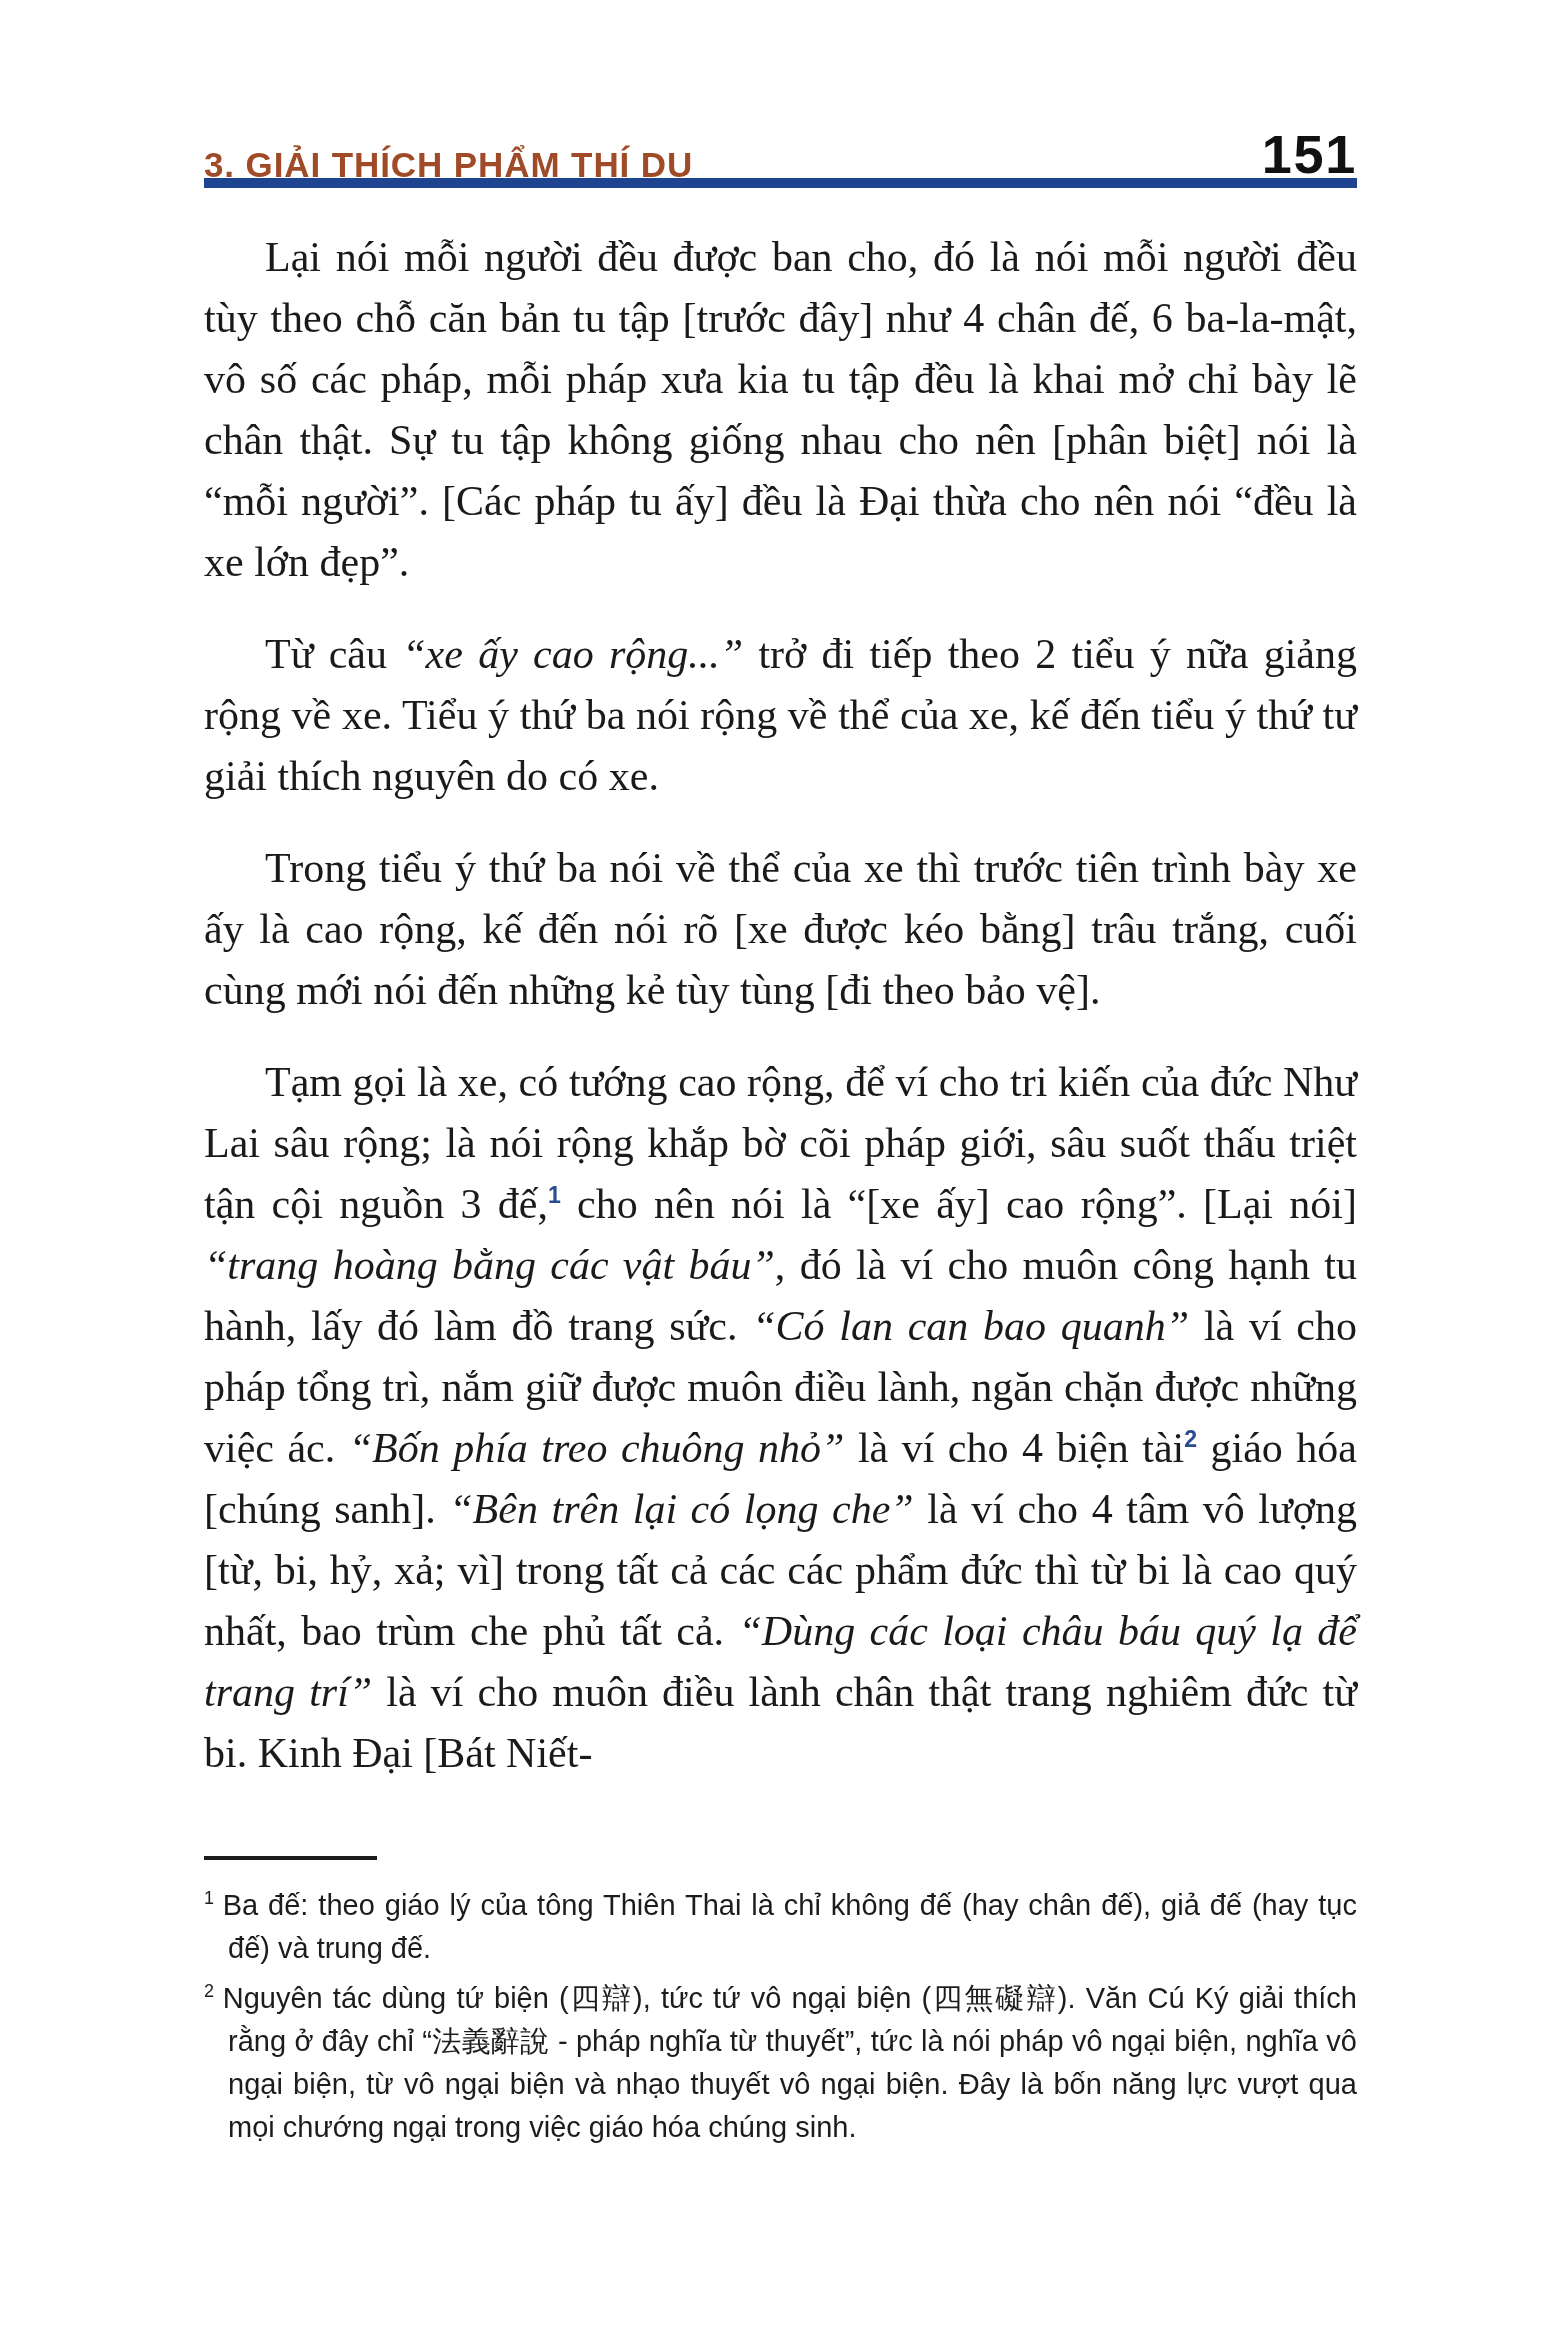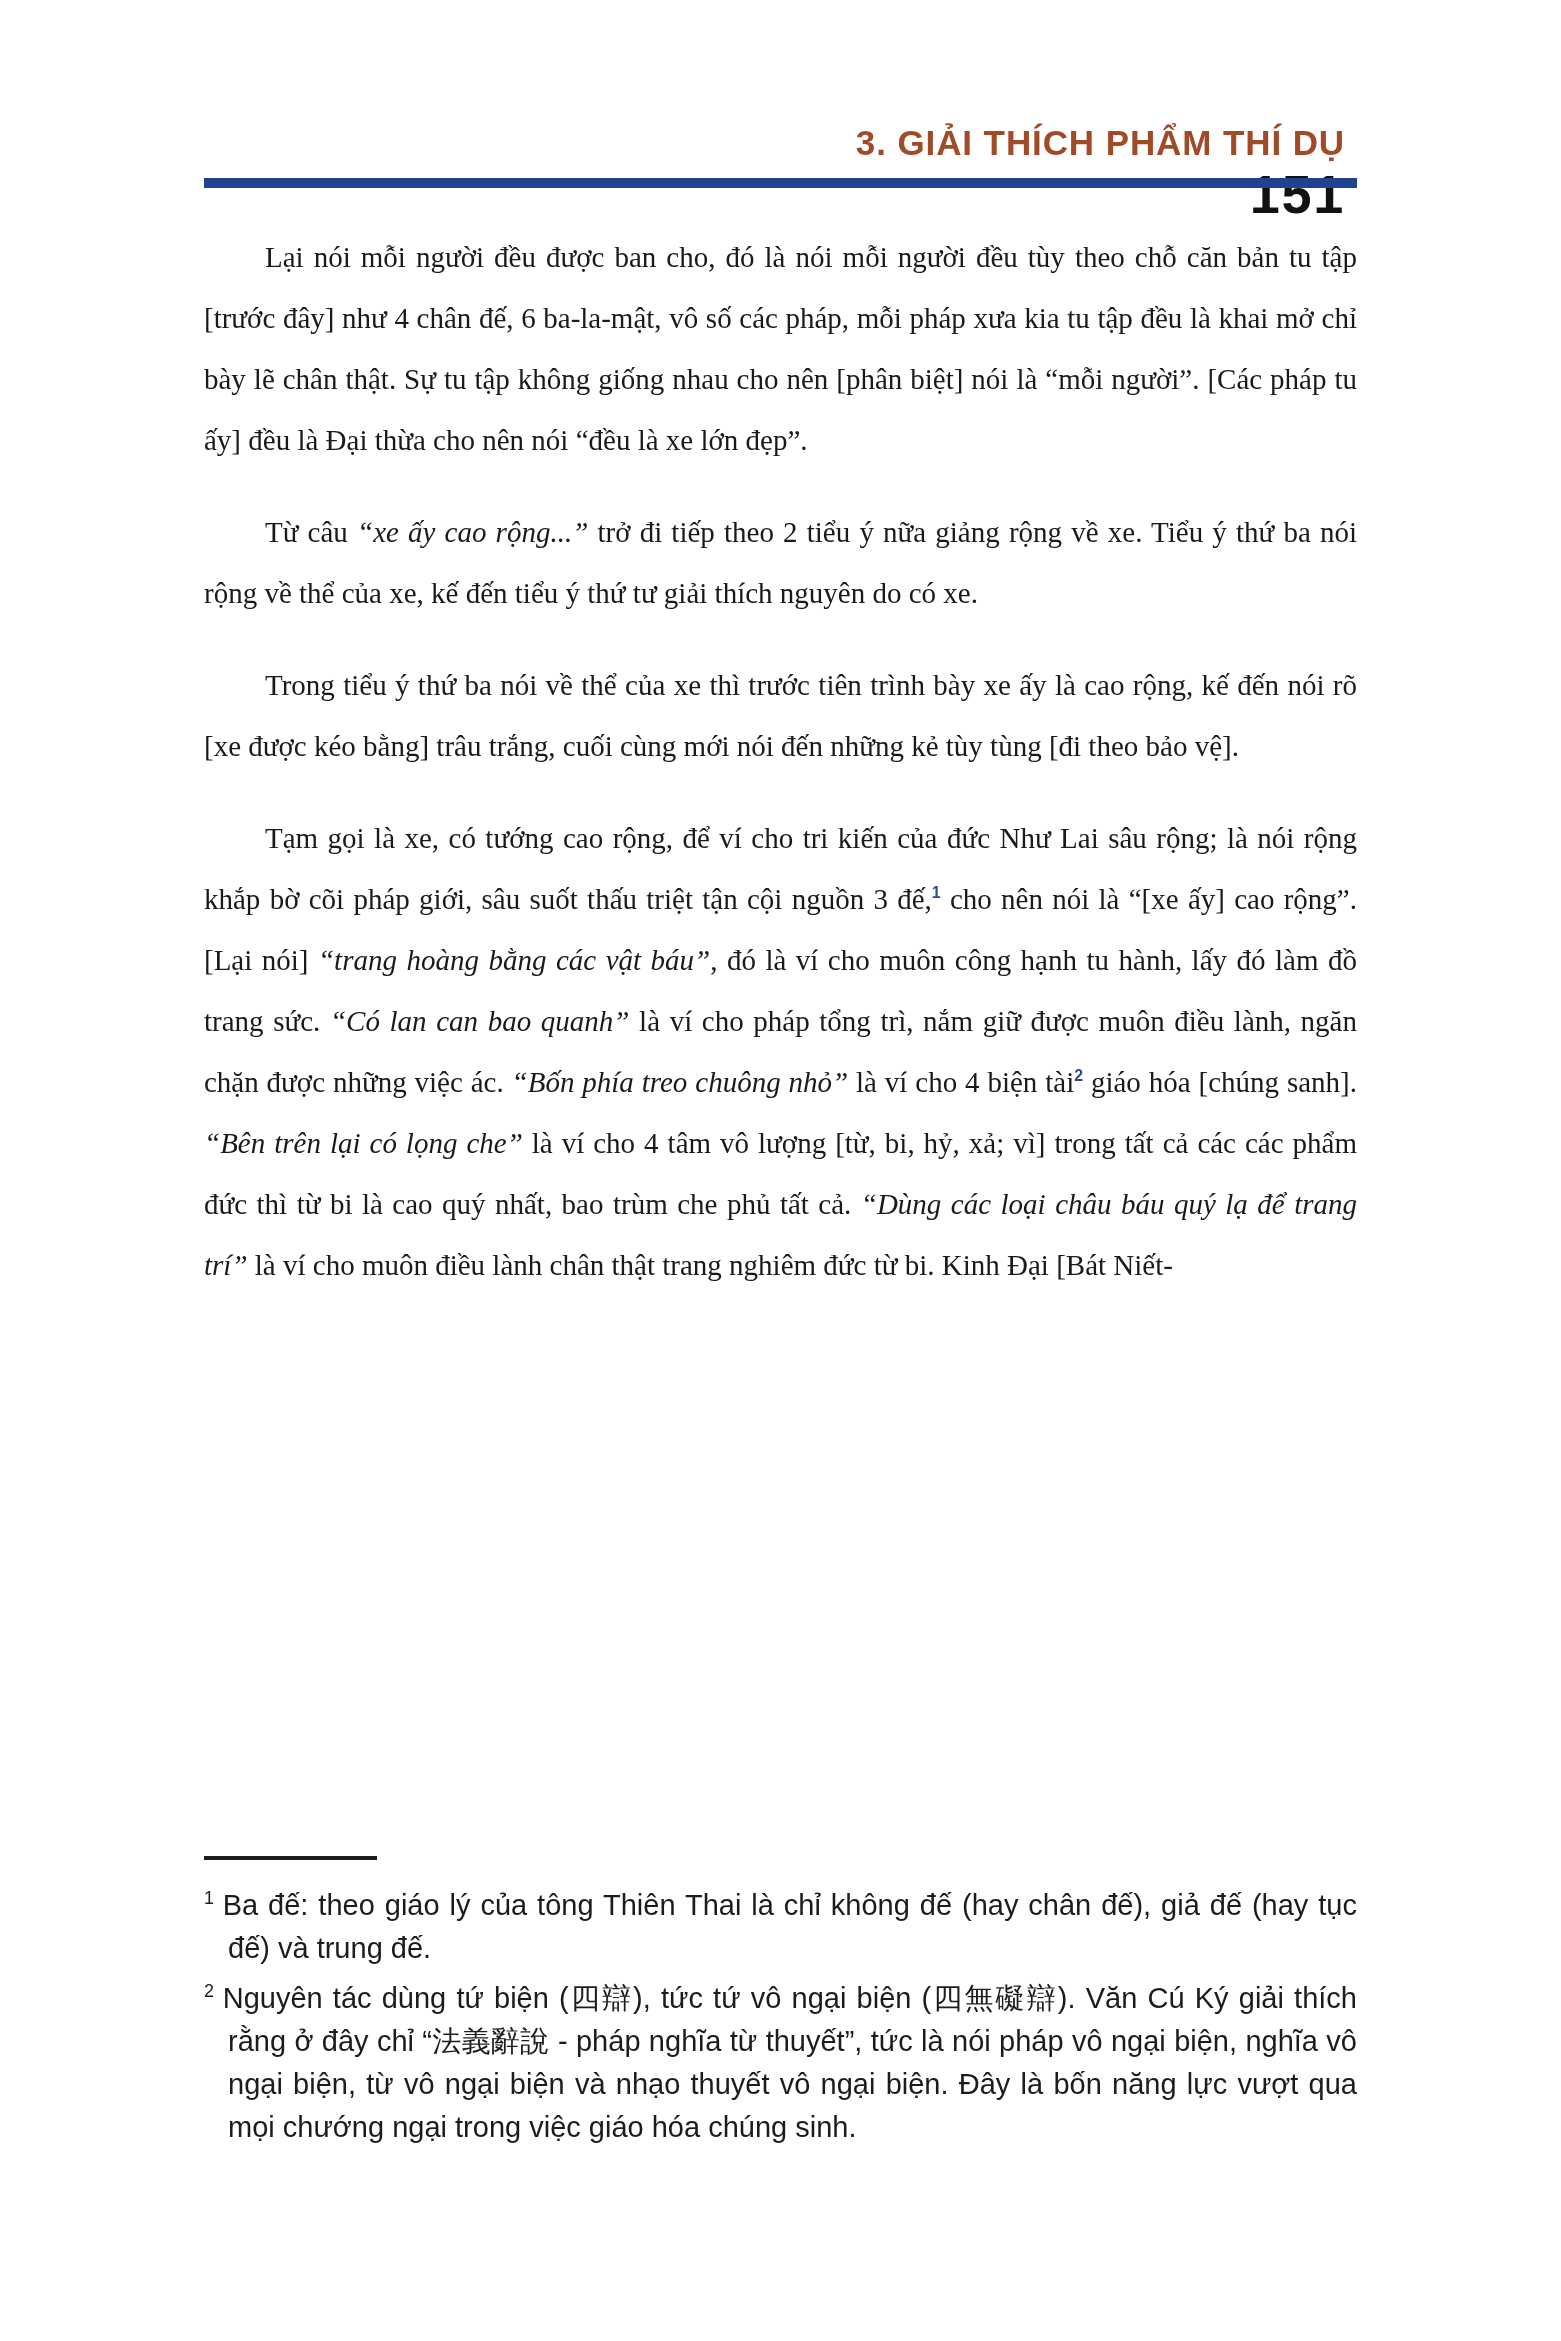--- a/index.html
+++ b/index.html
@@ -9,26 +9,25 @@
     height:2342px;
     background:#ffffff;
     overflow:hidden;
     font-family:"Liberation Serif", serif;
     color:var(--body-color,#1a1a1a);
   }
   
   .running-header{
     position:absolute;
     left:204px;
-    right:216px;
+    right:204px;
     top:123px;
     display:flex;
     justify-content:space-between;
     align-items:flex-end;
-    flex-direction:column;
   }
   .chapter-title{
     font-family:"Liberation Sans", sans-serif;
     font-weight:bold;
     font-size:35px;
     letter-spacing:0.9px;
     color:var(--accent-rust,#A04B28);
     white-space:nowrap;
   }
   .page-number{
@@ -45,21 +44,21 @@
     top:178px;
     height:9.5px;
     background:var(--accent-blue,#1E448F);
   }
   
   .body-text{
     position:absolute;
     left:204px;
     right:204px;
     top:227px;
-    font-size:29px;
+    font-size:42px;
     line-height:61px;
     text-align:justify;
     text-justify:inter-word;
   }
   .para{
     margin:0 0 31px 0;
     text-indent:61px;
   }
   .para em{font-style:italic;}
   sup.fn-ref{

